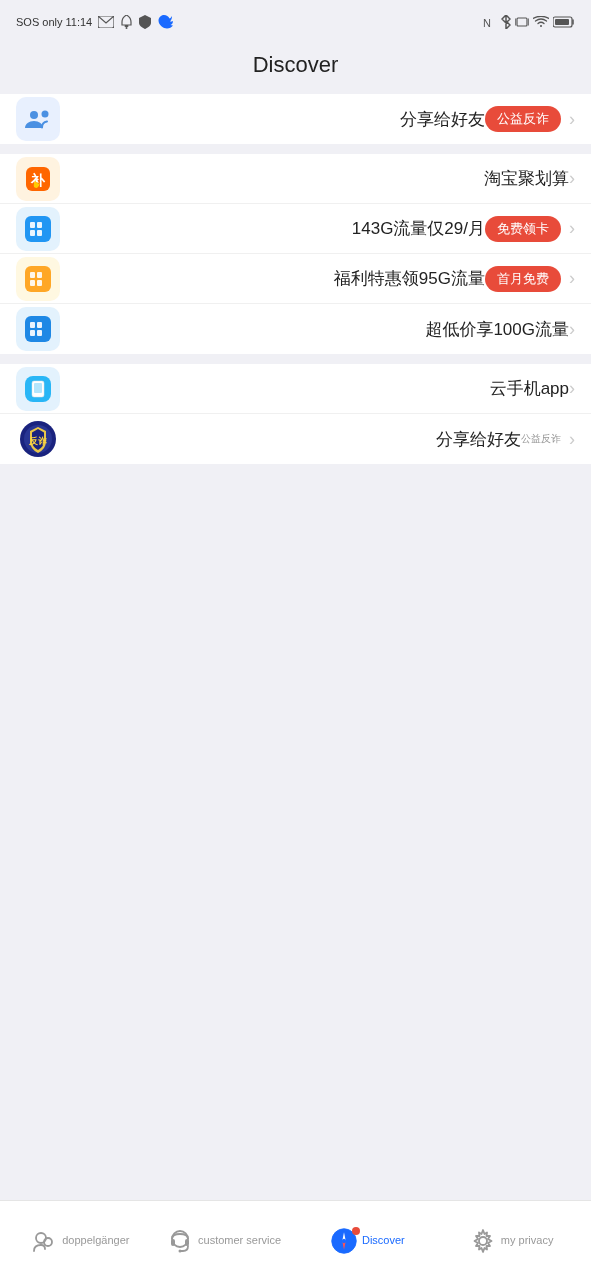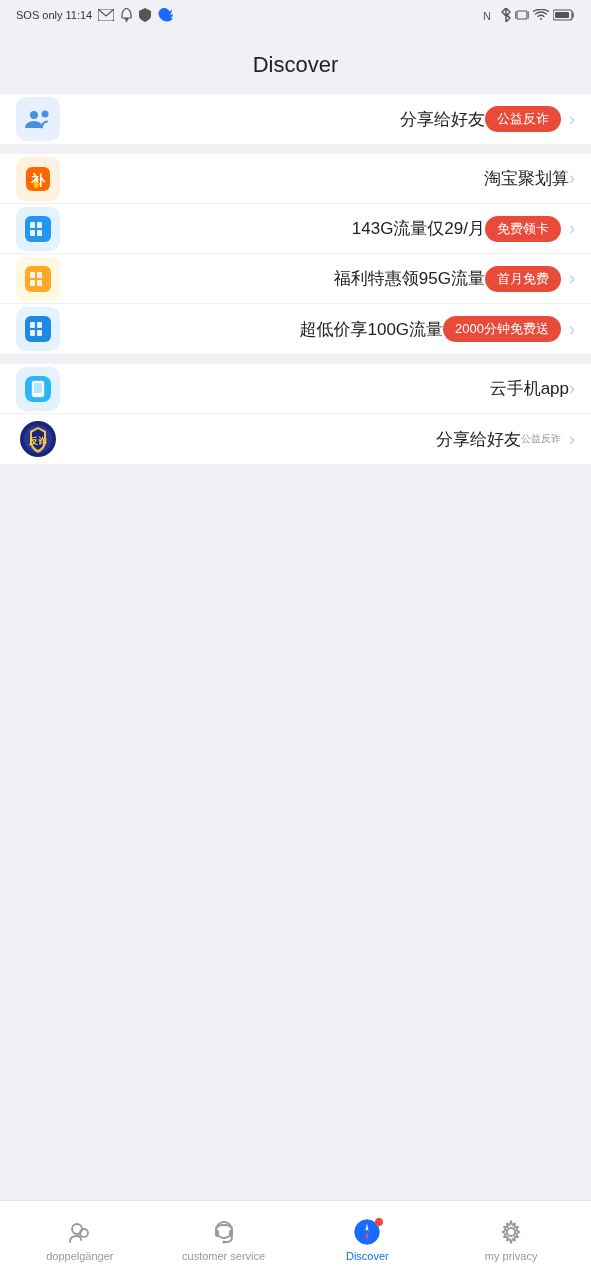--- a/index.html
+++ b/index.html
@@ -10,21 +10,21 @@
       background: #f0f0f5;
       display: flex;
       flex-direction: column;
     }
 
     
     .status-bar {
       background: #f0f0f5;
       display: flex;
       justify-content: space-between;
-      align-items: flex-start;
+      align-items: center;
       padding: 8px 16px 4px 16px;
       height: 40px;
     }
     .status-left {
       font-size: 11px;
       color: #333;
       display: flex;
       align-items: center;
       gap: 6px;
     }
@@ -153,21 +153,21 @@
       background: #fff;
       border-top: 1px solid #e5e5e5;
       display: flex;
       align-items: center;
       justify-content: space-around;
       padding: 0 8px;
       flex-shrink: 0;
     }
     .nav-item {
       display: flex;
-      flex-direction: column;
+      flex-direction: row;
       align-items: center;
       justify-content: center;
       flex: 1;
       height: 100%;
       cursor: pointer;
       gap: 4px;
       position: relative;
     }
     .nav-icon {
       width: 28px;
@@ -336,21 +336,20 @@
       <div class="item-icon icon-sim3">
         <svg width="30" height="30" viewBox="0 0 30 30">
           <rect x="2" y="2" width="26" height="26" rx="6" fill="#1e88e5"></rect>
           <rect x="7" y="8" width="5" height="6" rx="1" fill="#fff" opacity="0.9"></rect>
           <rect x="14" y="8" width="5" height="6" rx="1" fill="#fff" opacity="0.9"></rect>
           <rect x="7" y="16" width="5" height="6" rx="1" fill="#fff" opacity="0.9"></rect>
           <rect x="14" y="16" width="5" height="6" rx="1" fill="#fff" opacity="0.9"></rect>
         </svg>
       </div>
       <span class="item-text">超低价享100G流量</span>
-      <span class="item-badge badge-red">2000分钟免费送</span>
       <span class="chevron">›</span>
     </div>
   </div>
 
   <div class="section-gap"></div>
 
   <div class="list-section">
 
     <div class="list-item">
       <div class="item-icon icon-cloud">

